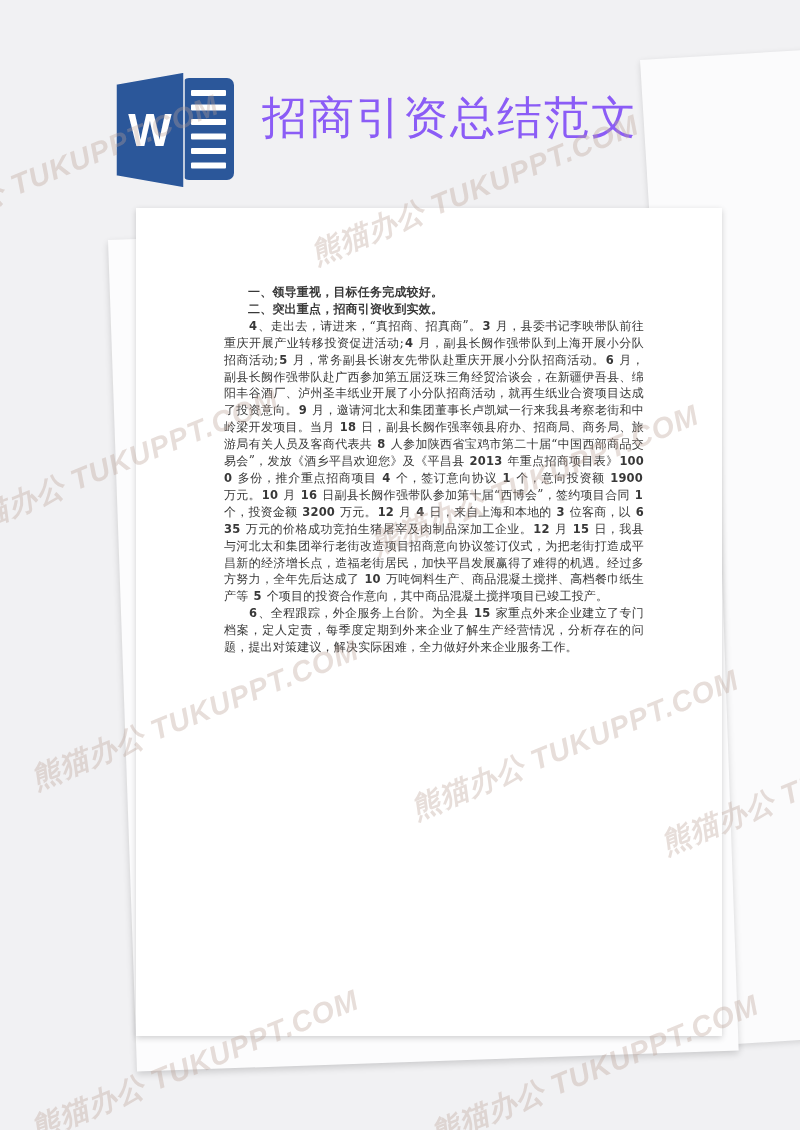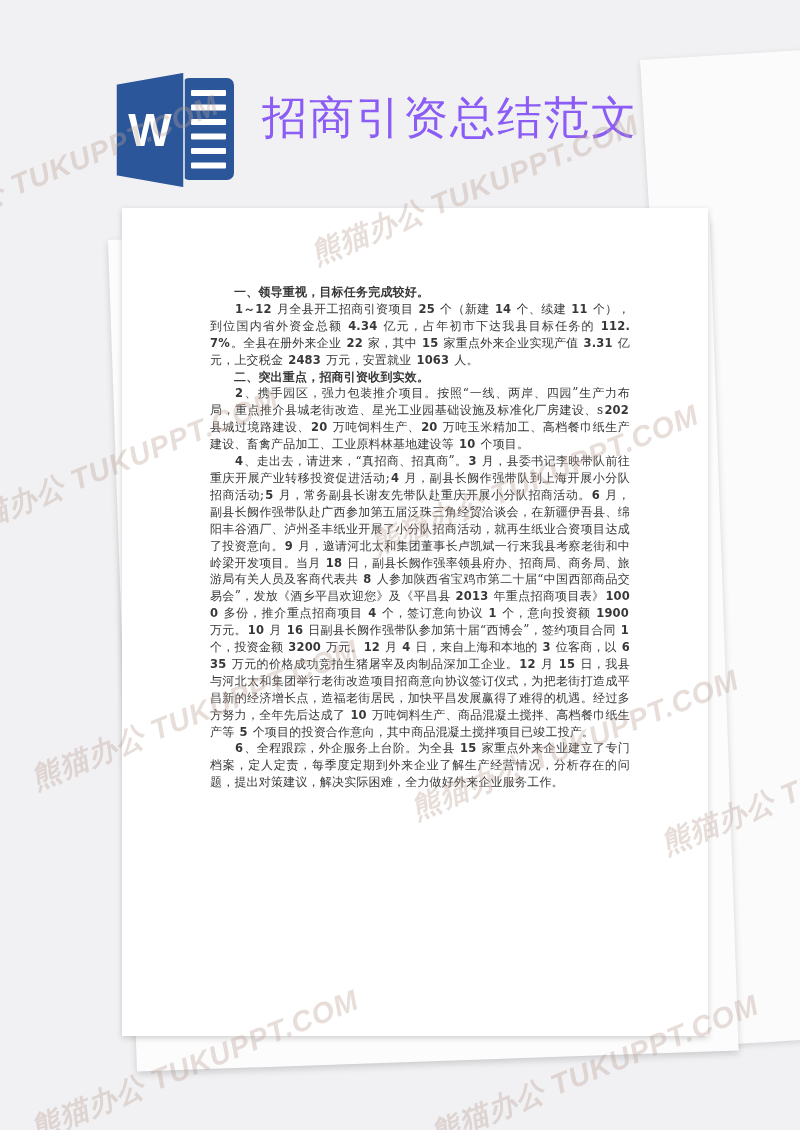--- a/index.html
+++ b/index.html
@@ -13,21 +13,21 @@
              color:#8b5cf6;font-weight:400;white-space:nowrap;}
 
   
   .sheet{position:absolute;}
   .sheet-a{left:640px;top:60px;width:600px;height:988px;background:#fbfbfc;
            transform:rotate(-3.5deg);transform-origin:0 0;
            box-shadow:0 2px 6px rgba(0,0,0,.13);z-index:1;}
   .sheet-b{left:108px;top:240px;width:602px;height:832px;background:#fcfcfd;
            transform:rotate(-2deg);transform-origin:0 0;
            box-shadow:0 3px 7px rgba(0,0,0,.16);z-index:1;}
-  .page{position:absolute;left:122px;top:208px;width:586px;height:828px;background:#ffffff;
+  .page{position:absolute;left:136px;top:208px;width:586px;height:828px;background:#ffffff;
         box-shadow:0 2px 6px rgba(0,0,0,.18);z-index:2;overflow:hidden;
         box-sizing:border-box;padding:76px 78px 1px 88px;}
 
   
   .doc-text{width:420px;color:#383838;
             font-family:"DejaVu Serif","Liberation Serif",serif;}
   .para{margin:0;font-size:12px;line-height:16.9px;text-align:justify;text-indent:2em;
         letter-spacing:.2px;word-break:break-all;}
   .para.heading{font-weight:700;}
   .para b{font-weight:700;font-family:"DejaVu Sans",sans-serif;font-size:11.5px;padding:0 1px;}
@@ -42,23 +42,21 @@
 <body>
 
 <div class="canvas">
 
   <div class="sheet sheet-a"></div>
   <div class="sheet sheet-b"></div>
 
   <div class="page">
     <div class="doc-text">
         <p class="para heading">一、领导重视，目标任务完成较好。</p>
-        <p class="para body"><b>1～12</b> 月全县开工招商引资项目 <b>25</b> 个（新建 <b>14</b> 个、续建 <b>11</b> 个），到位国内省外资金总额 <b>4.34</b> 亿元，占年初市下达我县目标任务的 <b>112.7%</b>。全县在册外来企业 <b>22</b> 家，其中 <b>15</b> 家重点外来企业实现产值 <b>3.31</b> 亿元，上交税金 <b>2483</b> 万元，安置就业 <b>1063</b> 人。</p>
         <p class="para heading">二、突出重点，招商引资收到实效。</p>
-        <p class="para body"><b>2</b>、携手园区，强力包装推介项目。按照“一线、两岸、四园”生产力布局，重点推介县城老街改造、星光工业园基础设施及标准化厂房建设、s<b>202</b> 县城过境路建设、<b>20</b> 万吨饲料生产、<b>20</b> 万吨玉米精加工、高档餐巾纸生产建设、畜禽产品加工、工业原料林基地建设等 <b>10</b> 个项目。</p>
         <p class="para body"><b>4</b>、走出去，请进来，“真招商、招真商”。<b>3</b> 月，县委书记李映带队前往重庆开展产业转移投资促进活动;<b>4</b> 月，副县长阙作强带队到上海开展小分队招商活动;<b>5</b> 月，常务副县长谢友先带队赴重庆开展小分队招商活动。<b>6</b> 月，副县长阙作强带队赴广西参加第五届泛珠三角经贸洽谈会，在新疆伊吾县、绵阳丰谷酒厂、泸州圣丰纸业开展了小分队招商活动，就再生纸业合资项目达成了投资意向。<b>9</b> 月，邀请河北太和集团董事长卢凯斌一行来我县考察老街和中岭梁开发项目。当月 <b>18</b> 日，副县长阙作强率领县府办、招商局、商务局、旅游局有关人员及客商代表共 <b>8</b> 人参加陕西省宝鸡市第二十届“中国西部商品交易会”，发放《酒乡平昌欢迎您》及《平昌县 <b>2013</b> 年重点招商项目表》<b>1000</b> 多份，推介重点招商项目 <b>4</b> 个，签订意向协议 <b>1</b> 个，意向投资额 <b>1900</b> 万元。<b>10</b> 月 <b>16</b> 日副县长阙作强带队参加第十届“西博会”，签约项目合同 <b>1</b> 个，投资金额 <b>3200</b> 万元。<b>12</b> 月 <b>4</b> 日，来自上海和本地的 <b>3</b> 位客商，以 <b>635</b> 万元的价格成功竞拍生猪屠宰及肉制品深加工企业。<b>12</b> 月 <b>15</b> 日，我县与河北太和集团举行老街改造项目招商意向协议签订仪式，为把老街打造成平昌新的经济增长点，造福老街居民，加快平昌发展赢得了难得的机遇。经过多方努力，全年先后达成了 <b>10</b> 万吨饲料生产、商品混凝土搅拌、高档餐巾纸生产等 <b>5</b> 个项目的投资合作意向，其中商品混凝土搅拌项目已竣工投产。</p>
         <p class="para body"><b>6</b>、全程跟踪，外企服务上台阶。为全县 <b>15</b> 家重点外来企业建立了专门档案，定人定责，每季度定期到外来企业了解生产经营情况，分析存在的问题，提出对策建议，解决实际困难，全力做好外来企业服务工作。</p>
       </div>
   </div>
 
   <div class="header">
     <svg class="word-icon" viewBox="0 0 126 120" aria-hidden="true">
       <rect x="70" y="8" width="52" height="102" rx="7" fill="#2b579a"></rect>
       <g fill="#ffffff">
         <rect x="79" y="20" width="35" height="6" rx="1"></rect>

